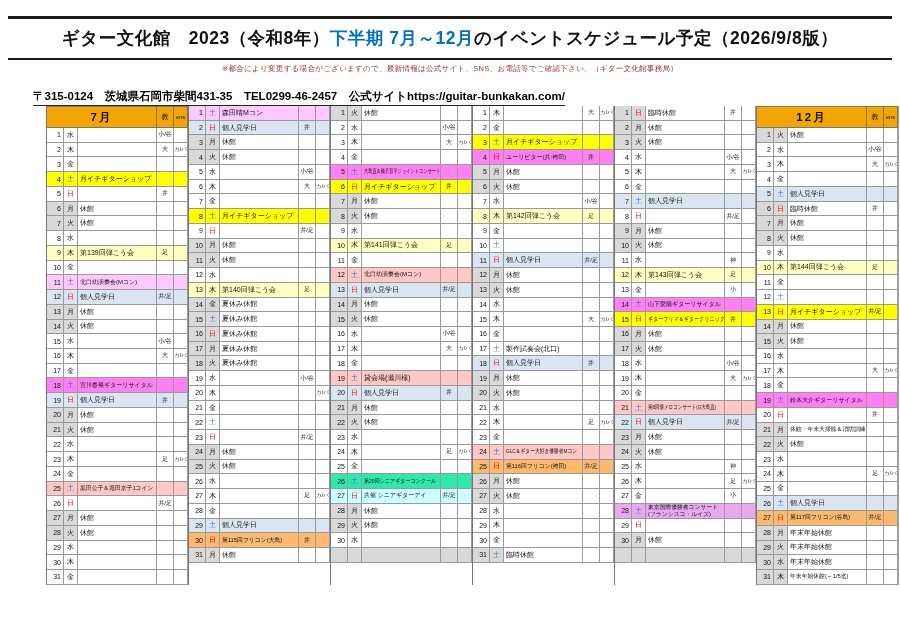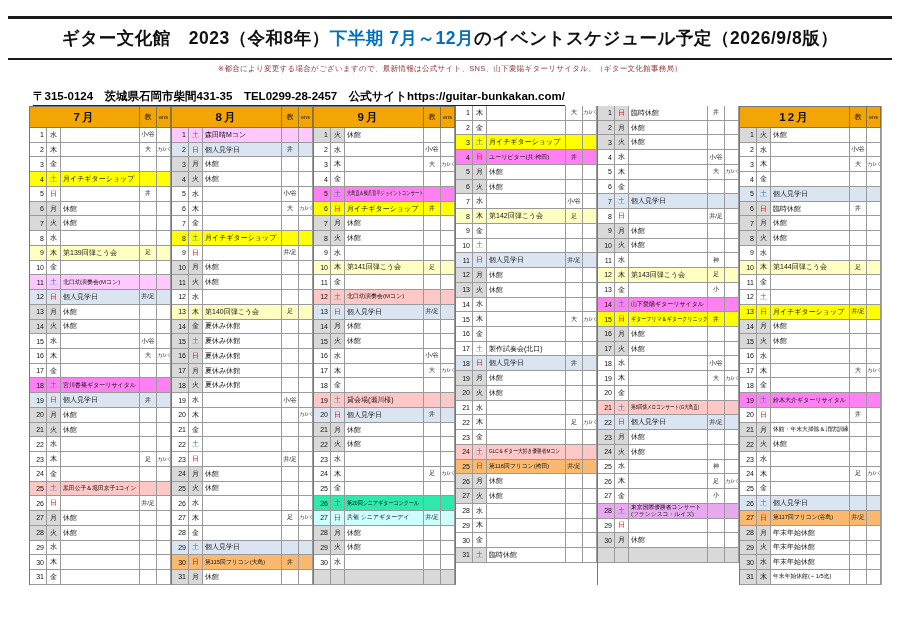--- a/index.html
+++ b/index.html
@@ -16,21 +16,21 @@
   .pagetitle .blue{color:#0070c0;}
   .notice{
     position:absolute;left:0;right:0;top:64px;text-align:center;
     font-size:7.5px;color:#943634;letter-spacing:0.3px;
   }
   .addrwrap{position:absolute;left:33px;top:86px;}
   .addr{
     font-size:11.5px;font-weight:bold;color:#000;
     border-bottom:1px solid #222;padding-bottom:1px;display:inline-block;
   }
-  .calendar{position:absolute;left:29px;top:106px;display:flex;}
+  .calendar{position:absolute;left:46px;top:106px;display:flex;}
   .month{width:141px;border-left:1px solid #777;}
   .month:last-child{border-right:1px solid #a3a3a3;}
   .mh{display:flex;height:21px;border-top:1px solid #777;}
   .mh>div{
     background:#f3a504;border-right:1px solid #8a7340;border-bottom:1px solid #777;
     box-sizing:border-box;display:flex;align-items:center;justify-content:center;
   }
   .mh-name{width:110px;font-size:11.5px;font-weight:bold;letter-spacing:2px;}
   .mh-t{width:17px;font-size:7px;}
   .mh-e{width:14px;font-size:5.5px;}
@@ -50,24 +50,24 @@
   .ev-wrap{font-size:5.8px;white-space:normal;line-height:6.8px;align-items:flex-start;padding-top:0.5px;}
   .scale{display:inline-block;transform-origin:left center;}
 </style>
 </head>
 <body>
 
 <div class="titleband">
   <span class="pagetitle"><span>ギター文化館　2023（令和8年）</span><span class="blue">下半期 7月～12月</span><span>のイベントスケジュール予定（2026/9/8版）</span></span>
 </div>
 
-<div class="notice">※都合により変更する場合がございますので、最新情報は公式サイト、SNS、山下愛陽ギターリサイタル。（ギター文化館事務局）</div>
+<div class="notice">※都合により変更する場合がございますので、最新情報は公式サイト、SNS、お電話等でご確認下さい。（ギター文化館事務局）</div>
 
 <div class="addrwrap">
-  <span class="addr">〒315-0124　茨城県石岡市柴間431-35　TEL0299-28-2457　公式サイトhttps://guitar-bunkakan.com/</span>
+  <span class="addr">〒315-0124　茨城県石岡市柴間431-35　TEL0299-46-2457　公式サイトhttps://guitar-bunkakan.com/</span>
 </div>
 
 <div class="calendar">
     <div class="month">
       <div class="mh">
         <div class="mh-name">7月</div>
         <div class="mh-t">教</div>
         <div class="mh-e">ens</div>
       </div>
       <div class="r">
@@ -288,25 +288,20 @@
       </div>
       <div class="r">
         <div class="cd">31</div>
         <div class="cw">金</div>
         <div class="ce"></div>
         <div class="ct"></div>
         <div class="cn"></div>
       </div>
     </div>
     <div class="month">
-      <div class="mh">
-        <div class="mh-name">8月</div>
-        <div class="mh-t">教</div>
-        <div class="mh-e">ens</div>
-      </div>
       <div class="r">
         <div class="cd" style="background: rgb(255, 201, 255);">1</div>
         <div class="cw wd-sat" style="background: rgb(255, 201, 255);">土</div>
         <div class="ce" style="background: rgb(255, 201, 255);">森田晴Mコン</div>
         <div class="ct" style="background: rgb(255, 201, 255);"></div>
         <div class="cn" style="background: rgb(255, 201, 255);"></div>
       </div>
       <div class="r">
         <div class="cd" style="background: rgb(219, 229, 241);">2</div>
         <div class="cw wd-sun" style="background: rgb(219, 229, 241);">日</div>
@@ -514,25 +509,20 @@
       </div>
       <div class="r">
         <div class="cd" style="background: rgb(217, 217, 217);">31</div>
         <div class="cw" style="background: rgb(217, 217, 217);">月</div>
         <div class="ce">休館</div>
         <div class="ct"></div>
         <div class="cn"></div>
       </div>
     </div>
     <div class="month">
-      <div class="mh">
-        <div class="mh-name">9月</div>
-        <div class="mh-t">教</div>
-        <div class="mh-e">ens</div>
-      </div>
       <div class="r">
         <div class="cd" style="background: rgb(217, 217, 217);">1</div>
         <div class="cw" style="background: rgb(217, 217, 217);">火</div>
         <div class="ce">休館</div>
         <div class="ct"></div>
         <div class="cn"></div>
       </div>
       <div class="r">
         <div class="cd">2</div>
         <div class="cw">水</div>

